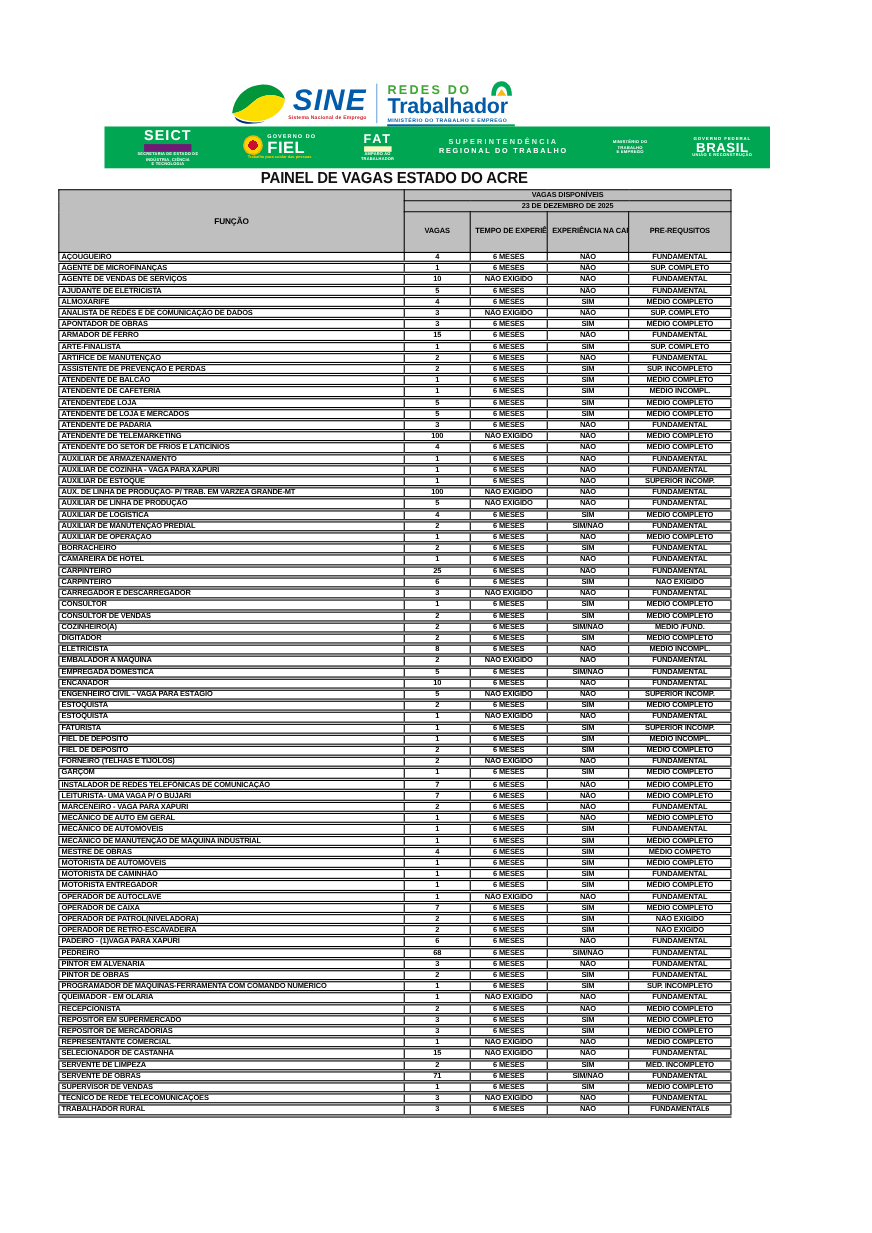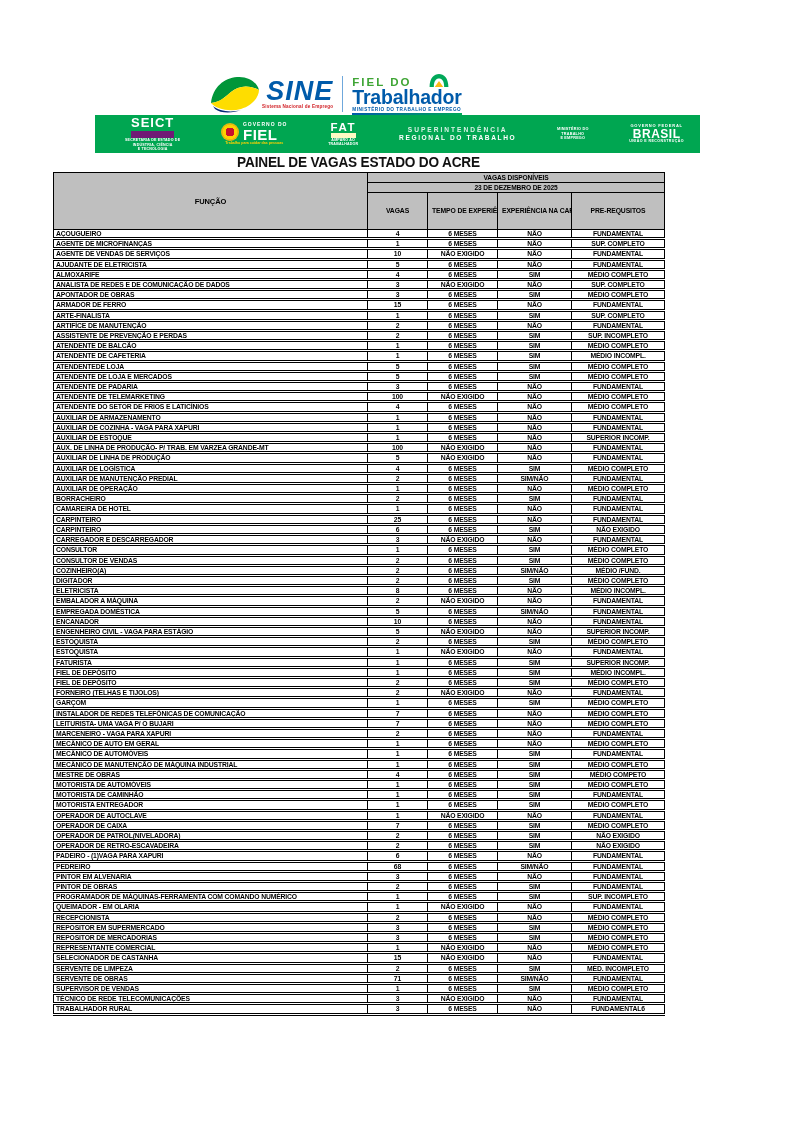--- a/index.html
+++ b/index.html
@@ -74,21 +74,21 @@
         <path fill="#002776" d="M3 31 C9 36 20 38 31 35 C24 38 11 39 5 34 Z"></path>
       </svg>
       <div class="sine-txtcol">
         <div class="sine-name">SINE</div>
         <div class="sine-tag">Sistema Nacional de Emprego</div>
       </div>
     </div>
     <div class="logo-divider"></div>
     <div class="casa-col">
       <div class="casa-top">
-        <span class="casa-line1">FIEL DO</span>
+        <span class="casa-line1">REDES DO</span>
         <svg width="24" height="16" viewBox="0 0 24 17">
           <path d="M2 16 C2 6 7 2 12 2 C17 2 22 6 22 16 L17.5 16 C17.5 9.5 15 7 12 7 C9 7 6.5 9.5 6.5 16 Z" fill="#00A859"></path>
           <path d="M7.5 16 L12 9.5 L16.5 16 Z" fill="#FDB913"></path>
         </svg>
       </div>
       <div class="casa-line2">Trabalhador</div>
       <div class="casa-line3">MINISTÉRIO DO TRABALHO E EMPREGO</div>
       <div class="casa-bar"></div>
     </div>
   </div>

